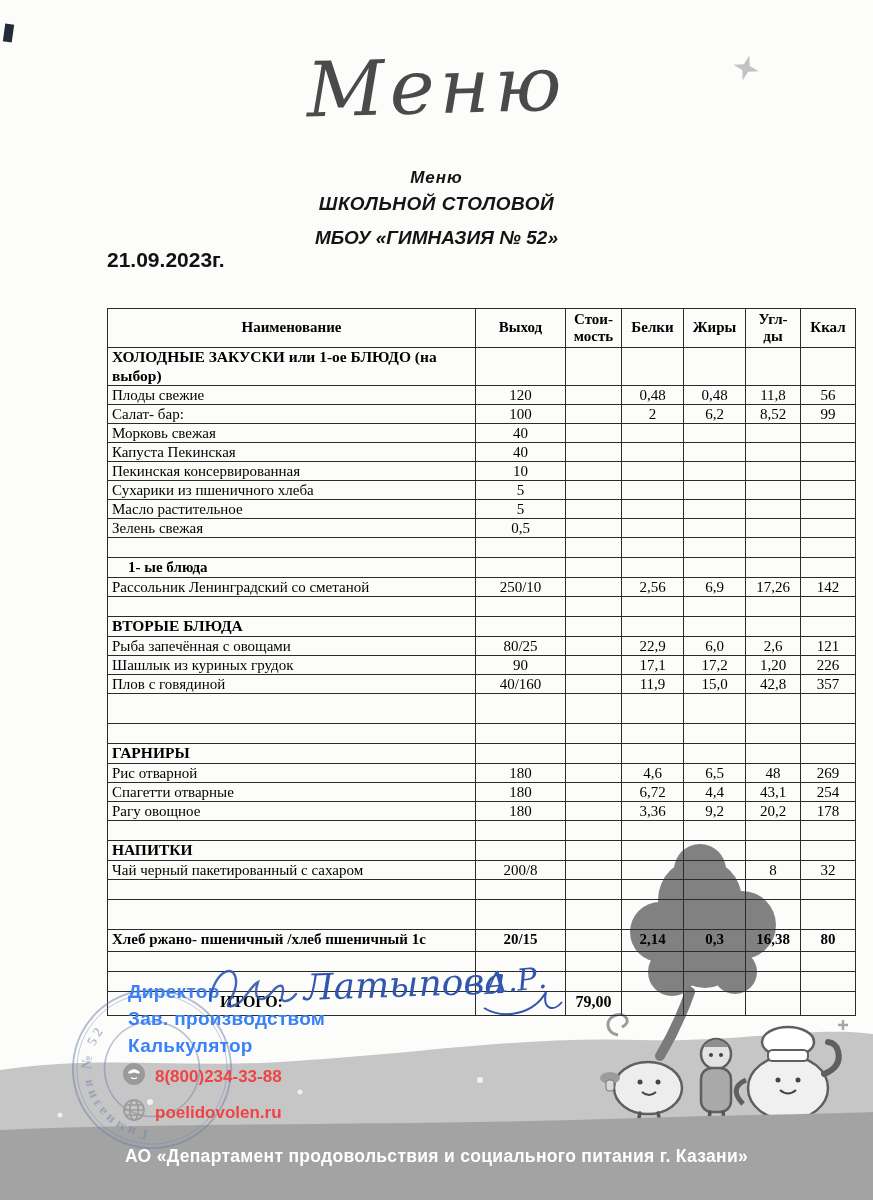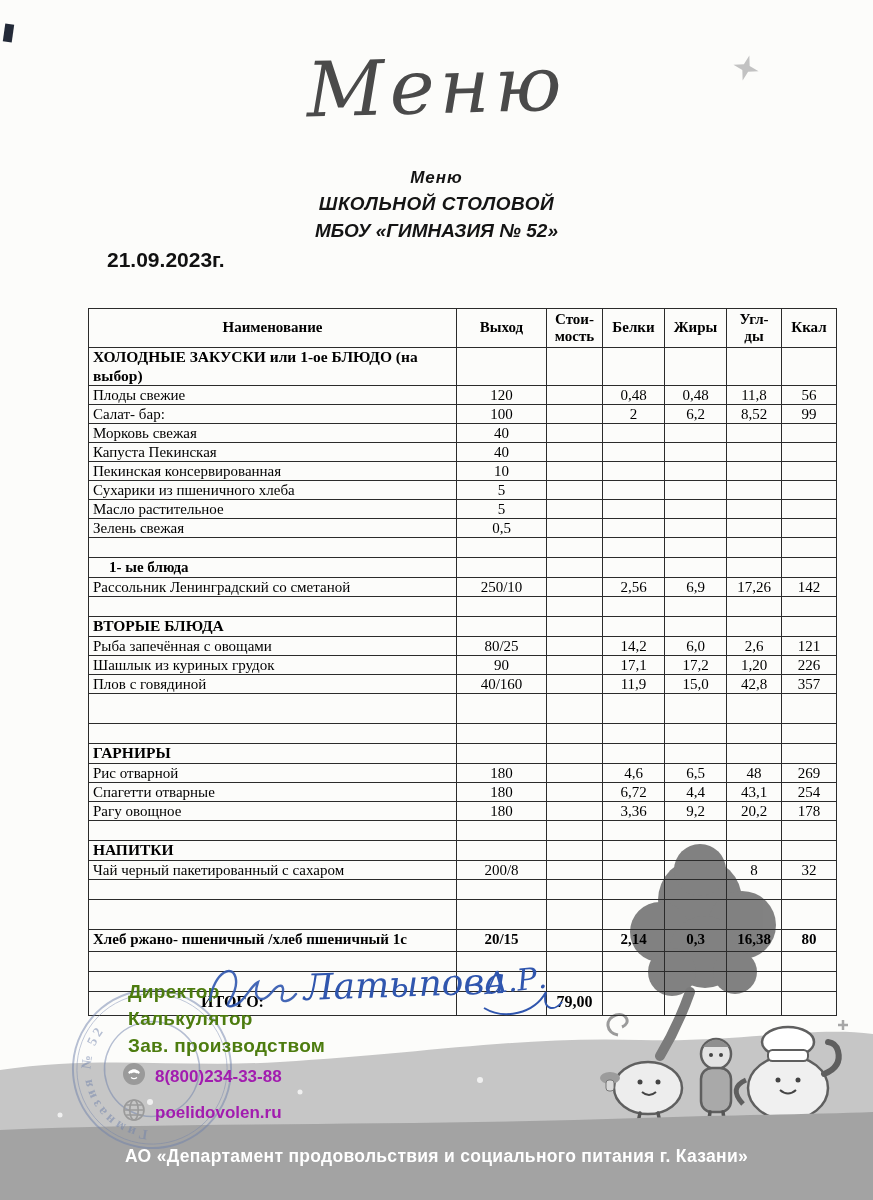--- a/index.html
+++ b/index.html
@@ -12,28 +12,28 @@
 
   
   .handwritten-title{position:absolute;top:42px;left:0;right:0;text-align:center;
     font-family:"DejaVu Serif",serif;font-style:italic;font-size:76px;color:#4a4a4a;
     letter-spacing:5px;transform:rotate(-1.5deg);z-index:5;}
 
   
   .typed-header{position:absolute;top:168px;left:0;right:0;text-align:center;
     font-family:"Liberation Sans",sans-serif;font-weight:bold;font-style:italic;color:#141414;z-index:5;}
   .typed-header .line1{font-size:17px;letter-spacing:1px;margin-bottom:5px;}
-  .typed-header .line2{font-size:19px;letter-spacing:.5px;margin-bottom:5px;}
+  .typed-header .line2{font-size:19px;letter-spacing:.5px;margin-bottom:12px;}
   .typed-header .line3{font-size:19px;}
 
   .doc-date{position:absolute;left:107px;top:248px;font-family:"Liberation Sans",sans-serif;
     font-weight:bold;font-size:21px;color:#111;z-index:5;}
 
   
-  .menu-table{position:absolute;left:88px;top:308px;width:748px;border-collapse:collapse;
+  .menu-table{position:absolute;left:107px;top:308px;width:748px;border-collapse:collapse;
     table-layout:fixed;z-index:2;background:transparent;color:#000;}
   .menu-table th,.menu-table td{border:1px solid #2b2b2b;padding:0 4px;font-size:15px;overflow:hidden;}
   .menu-table th{font-weight:bold;text-align:center;vertical-align:middle;white-space:pre-line;height:38px;line-height:1.15;}
   .menu-table td{vertical-align:top;line-height:1.2;}
   .col-dish-name{text-align:left;}
   .col-portion,.col-cost,.col-protein,.col-fat,.col-carbs,.col-kcal{text-align:center;}
   tr.row-item{height:18px;}
   tr.row-section{height:20px;}
   tr.row-section td{font-weight:bold;font-size:15.5px;}
   tr.row-subsection{height:20px;}
@@ -47,23 +47,23 @@
   tr.row-total td.col-dish-name{padding-left:112px;}
 
   
   .footer-art{position:absolute;left:0;top:830px;width:873px;height:370px;z-index:1;pointer-events:none;}
 
   
   .stamp{position:absolute;left:68px;top:985px;width:168px;height:168px;opacity:.5;z-index:3;}
 
   
   .roles{position:absolute;left:128px;top:978px;z-index:4;font-family:"Liberation Sans",sans-serif;
-    color:#4d7c0f;font-size:19px;line-height:27px;font-weight:600;letter-spacing:.3px;}
+    color:#3b82f6;font-size:19px;line-height:27px;font-weight:600;letter-spacing:.3px;}
   .contact{position:absolute;left:122px;z-index:4;display:flex;align-items:center;gap:9px;
-    color:#a21caf;font-family:"Liberation Sans",sans-serif;font-size:17px;font-weight:600;}
+    color:#ef4444;font-family:"Liberation Sans",sans-serif;font-size:17px;font-weight:600;}
   .contact.phone-row{top:1062px;}
   .contact.site-row{top:1098px;}
 
   
   .signature{position:absolute;left:192px;top:952px;width:380px;height:75px;z-index:5;}
 
   
   .footer-band-text{position:absolute;left:0;right:0;top:1146px;text-align:center;z-index:2;
     color:#fff;font-family:"Liberation Sans",sans-serif;font-weight:bold;font-size:17.5px;letter-spacing:.3px;}
 </style>
@@ -308,21 +308,21 @@
           <td class="col-cost"></td>
           <td class="col-protein"></td>
           <td class="col-fat"></td>
           <td class="col-carbs"></td>
           <td class="col-kcal"></td>
         </tr>
         <tr class="row-item">
           <td class="col-dish-name">Рыба запечённая с овощами</td>
           <td class="col-portion">80/25</td>
           <td class="col-cost"></td>
-          <td class="col-protein">14,2</td>
+          <td class="col-protein">22,9</td>
           <td class="col-fat">6,0</td>
           <td class="col-carbs">2,6</td>
           <td class="col-kcal">121</td>
         </tr>
         <tr class="row-item">
           <td class="col-dish-name">Шашлык из куриных грудок</td>
           <td class="col-portion">90</td>
           <td class="col-cost"></td>
           <td class="col-protein">17,1</td>
           <td class="col-fat">17,2</td>
@@ -483,22 +483,22 @@
       <circle cx="85" cy="85" r="48" stroke-width="1.5"></circle>
       <path id="stampPath" d="M85,23 a62,62 0 1,1 -0.01,0" stroke="none"></path>
       <text fill="#7082ab" stroke="none" font-size="14" letter-spacing="3" style="font-family:'Liberation Serif',serif;font-weight:bold;">
         <textPath href="#stampPath" startOffset="56%">Гимназия № 52</textPath>
       </text>
     </g>
   </svg>
 
   <div class="roles">
     <div>Директор</div>
+    <div>Зав. производством</div>
     <div>Калькулятор</div>
-    <div>Зав. производством</div>
   </div>
 
   <div class="contact phone-row">
     <span>
       <svg viewBox="0 0 24 24" width="24" height="24">
         <circle cx="12" cy="12" r="11" fill="#9a9a9a"></circle>
         <path d="M7.6,9.3 c2.6,-2.6 6.2,-2.6 8.8,0 l-1.9,2.1 c-1.5,-1.3 -3.5,-1.3 -5,0 z" fill="#fff"></path>
         <rect x="6.3" y="9" width="3.2" height="2.4" rx="0.9" fill="#fff" transform="rotate(-40 7.9 10.2)"></rect>
         <rect x="14.5" y="9" width="3.2" height="2.4" rx="0.9" fill="#fff" transform="rotate(40 16.1 10.2)"></rect>
         <path d="M9,15.5 q3,2.2 6,0" stroke="#fff" stroke-width="1.3" fill="none"></path>

